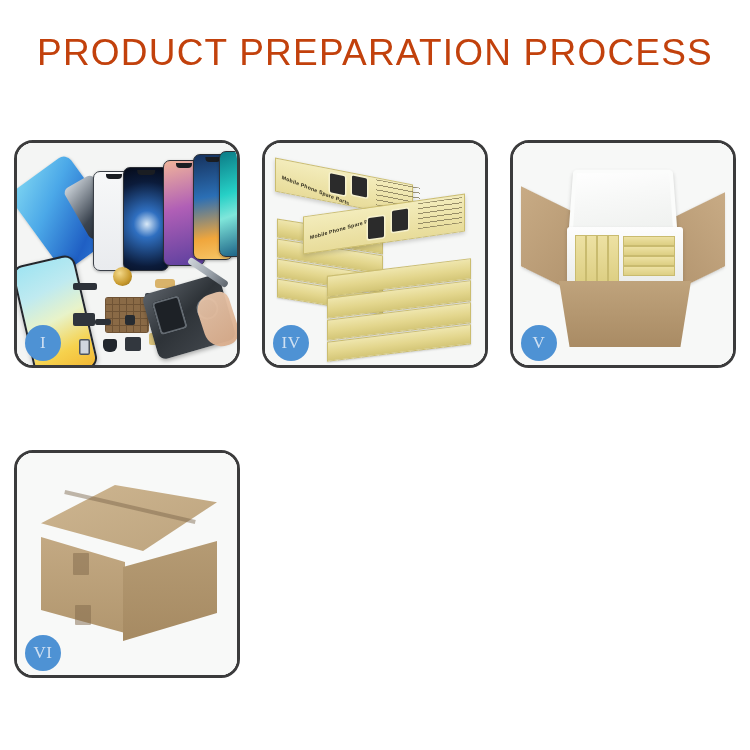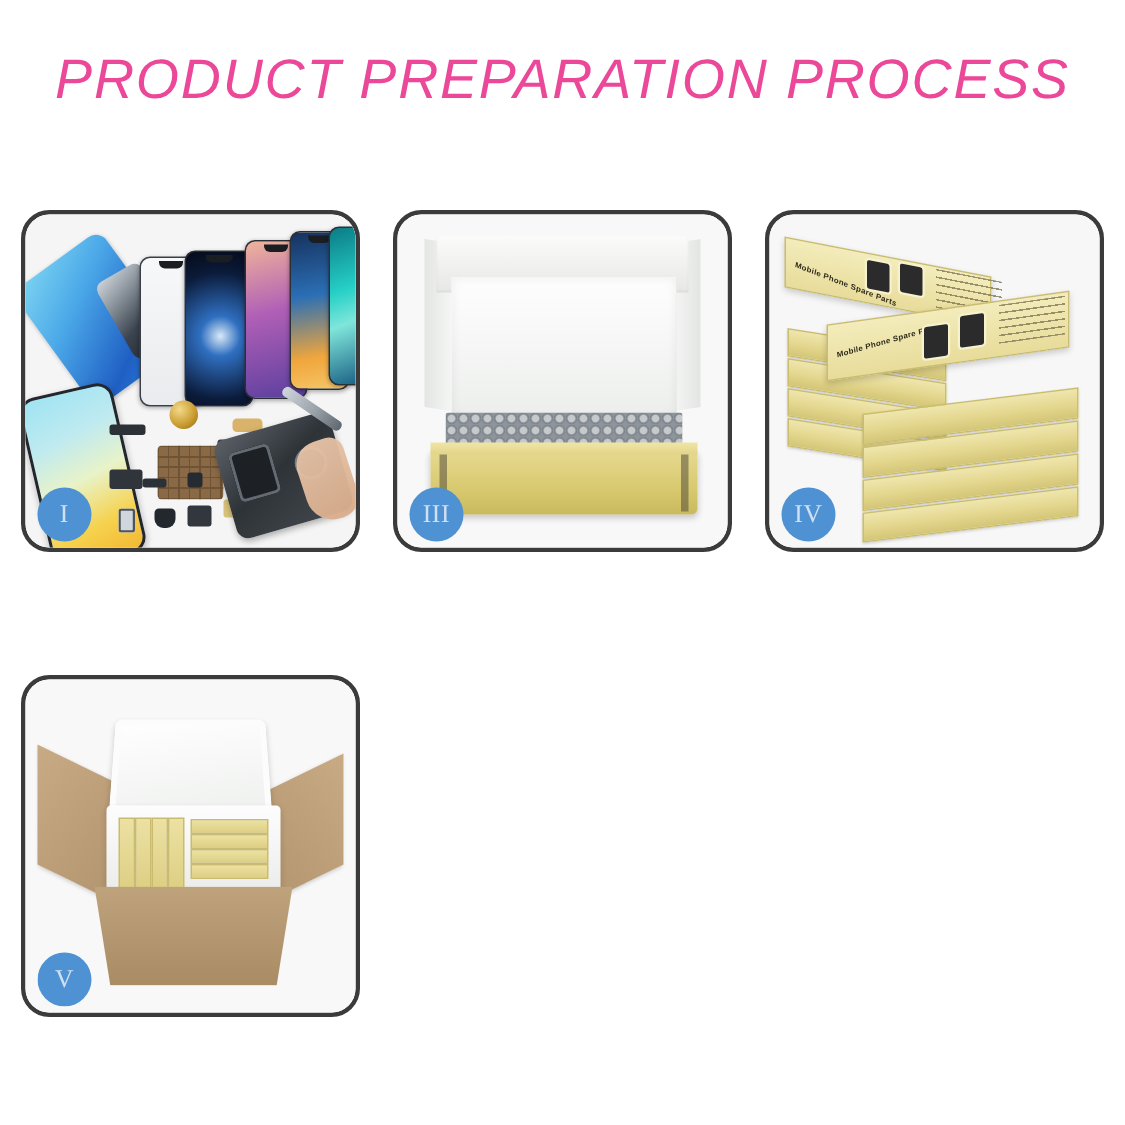--- a/index.html
+++ b/index.html
@@ -9,25 +9,24 @@
     font-family:"Liberation Sans",sans-serif;
     overflow:hidden;
   }
   .page{position:relative;width:750px;height:750px;}
 
   
   .header{padding-top:34px;text-align:center;}
   .title{
     font-size:37px;
     letter-spacing:1.2px;
-    color:#ec4899;
+    color:#c2410c;
     font-weight:400;
     line-height:1;
     white-space:nowrap;
-    font-style:italic;
   }
   .subtitle{
     margin-top:13px;
     font-size:15.5px;
     color:#1c1c1c;
     font-weight:400;
     letter-spacing:.1px;
     white-space:nowrap;
   }
 
@@ -376,35 +375,20 @@
           <div class="cmp c11"></div>
           <div class="chassis"></div>
           <div class="driver"></div>
           <div class="hand"></div>
         </div>
       </div>
       <div class="badge">I</div>
     </div>
 
 
-    <div class="panel">
-      <div class="panel-inner">
-        <div class="p3">
-          <div class="lidflapL"></div>
-          <div class="lidflapR"></div>
-          <div class="lidback"></div>
-          <div class="foam"></div>
-          <div class="bubfill"></div>
-          <div class="boxbase">
-            <span class="basecorner"></span>
-          </div>
-        </div>
-      </div>
-      <div class="badge">III</div>
-    </div>
 
     <div class="panel">
       <div class="panel-inner">
         <div class="p4">
 
           <div class="stackbox" style="left:12px;top:84px;width:104px;height:17px;transform:skewY(9deg);"></div>
           <div class="stackbox" style="left:12px;top:104px;width:104px;height:17px;transform:skewY(9deg);"></div>
           <div class="stackbox" style="left:12px;top:124px;width:104px;height:17px;transform:skewY(9deg);"></div>
           <div class="stackbox" style="left:12px;top:144px;width:104px;height:17px;transform:skewY(9deg);"></div>
 
@@ -446,15 +430,28 @@
             <span class="ybar" style="left:56px;top:19px;width:50px;height:8px;"></span>
             <span class="ybar" style="left:56px;top:29px;width:50px;height:8px;"></span>
             <span class="ybar" style="left:56px;top:39px;width:50px;height:8px;"></span>
           </div>
           <div class="cbody"></div>
         </div>
       </div>
       <div class="badge">V</div>
     </div>
 
+    <div class="panel">
+      <div class="panel-inner">
+        <div class="p6">
+          <div class="cartonTop"></div>
+          <div class="cartonFrontL"></div>
+          <div class="cartonFrontR"></div>
+          <div class="seam"></div>
+          <div class="tape t1"></div>
+          <div class="tape t2"></div>
+        </div>
+      </div>
+      <div class="badge">VI</div>
+    </div>
 
   </div>
 </div>
 
 </body></html>

